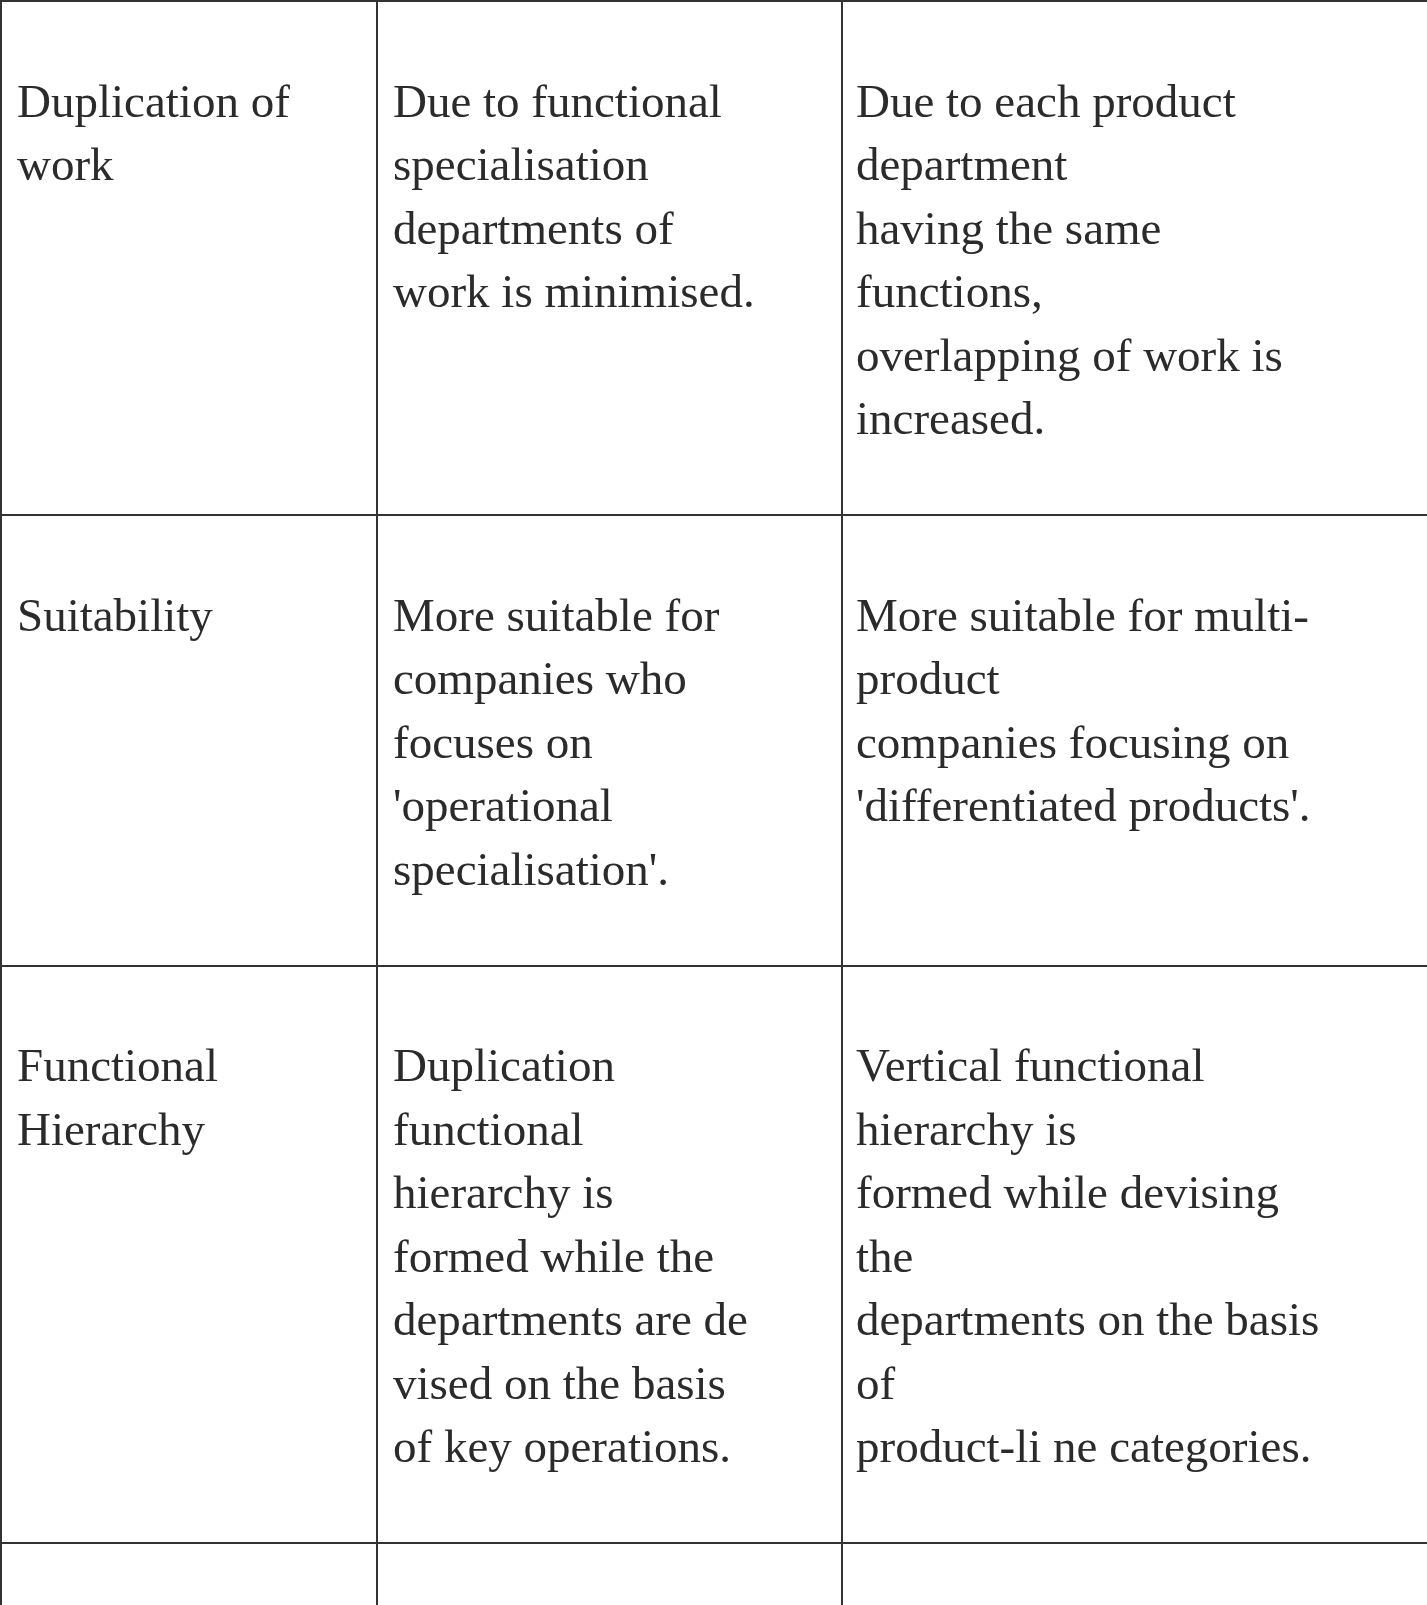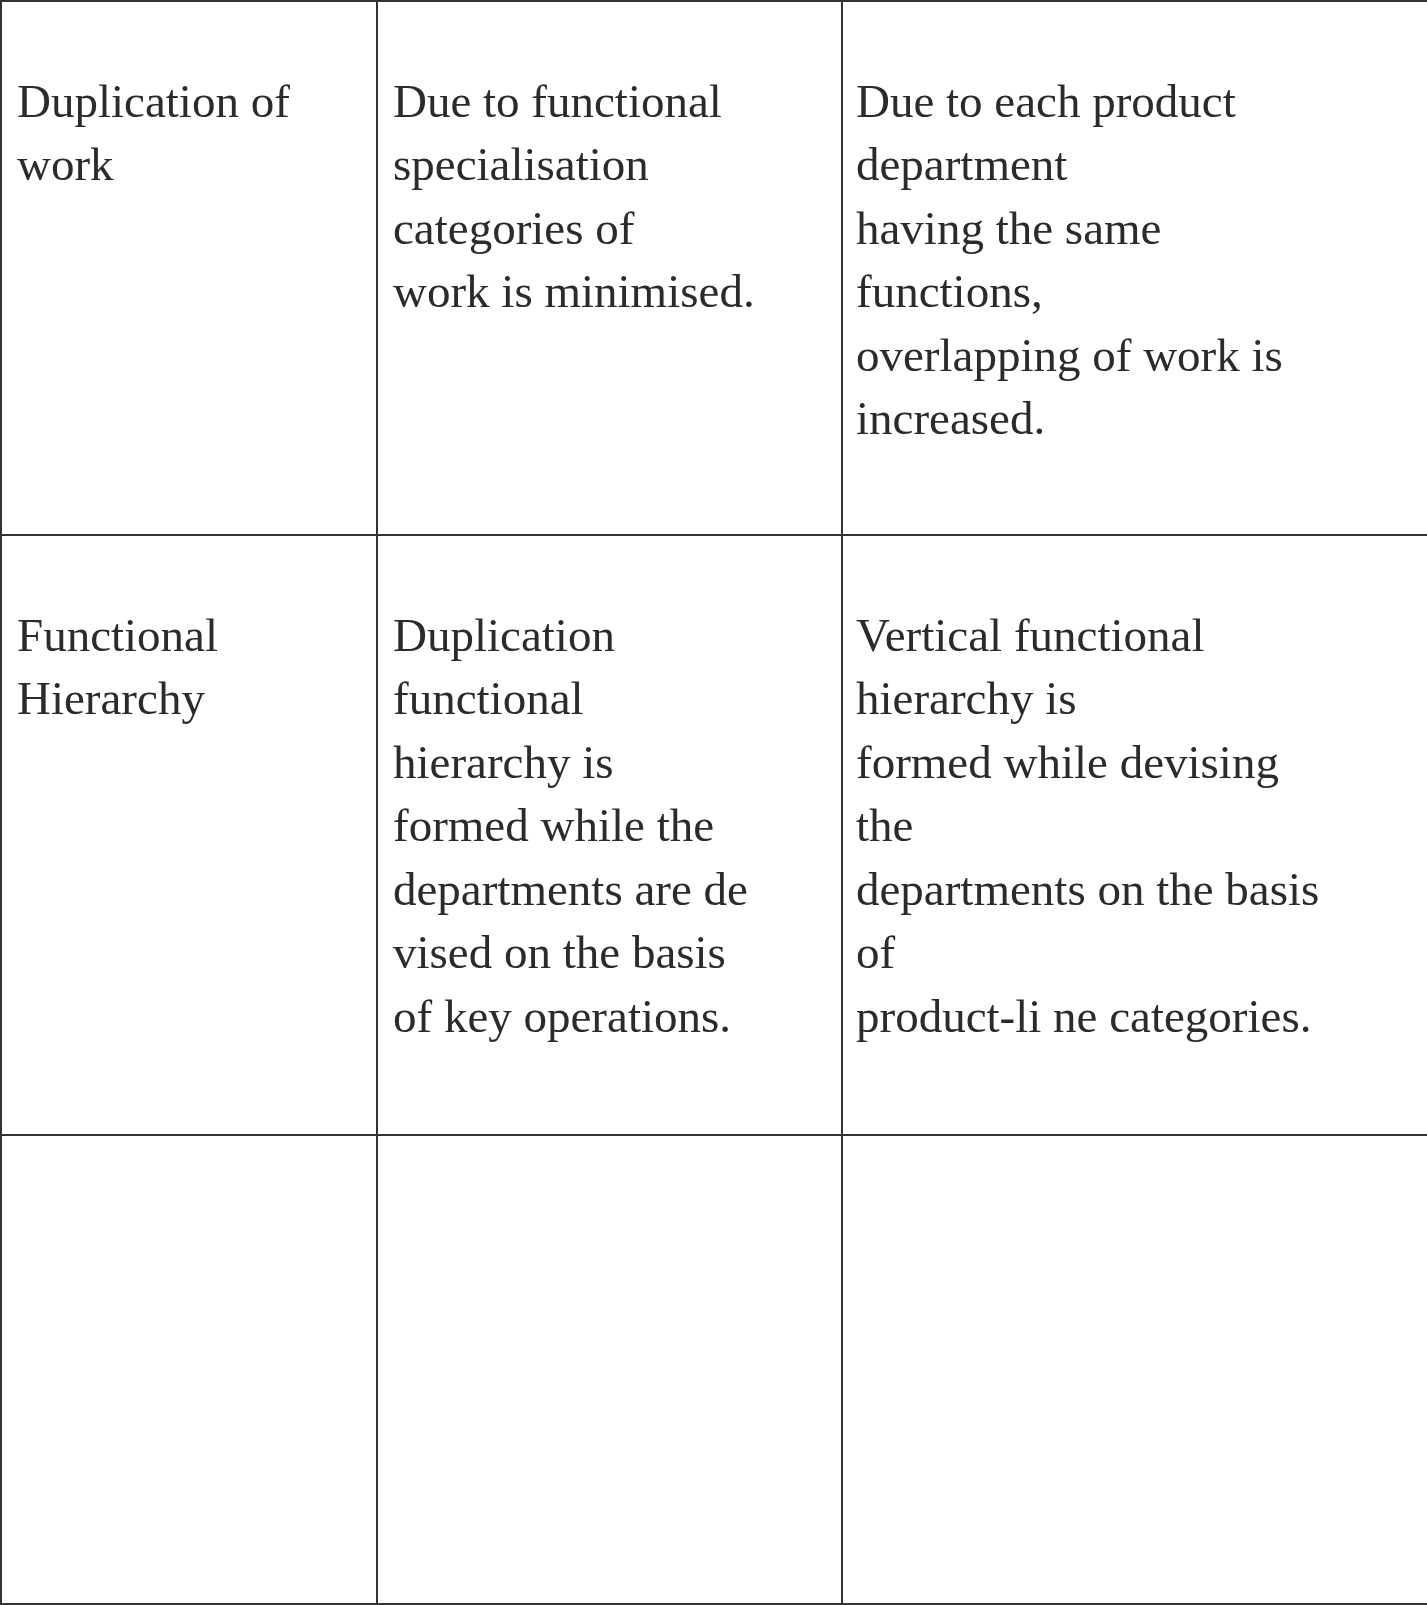--- a/index.html
+++ b/index.html
@@ -58,30 +58,48 @@
   </colgroup>
   <tbody>
     <tr class="row-1">
       <td class="col-1">
         <span class="cell-text">Duplication of
 work</span>
       </td>
       <td class="col-2">
         <span class="cell-text">Due to functional
 specialisation
-categories of
+departments of
 work is minimised.</span>
       </td>
       <td class="col-3">
         <span class="cell-text">Due to each product
 department
 having the same
 functions,
 overlapping of work is
 increased.</span>
+      </td>
+    </tr>
+    <tr class="row-2">
+      <td class="col-1">
+        <span class="cell-text">Suitability</span>
+      </td>
+      <td class="col-2">
+        <span class="cell-text">More suitable for
+companies who
+focuses on
+'operational
+specialisation'.</span>
+      </td>
+      <td class="col-3">
+        <span class="cell-text">More suitable for multi-
+product
+companies focusing on
+'differentiated products'.</span>
       </td>
     </tr>
     <tr class="row-3">
       <td class="col-1">
         <span class="cell-text">Functional
 Hierarchy</span>
       </td>
       <td class="col-2">
         <span class="cell-text">Duplication
 functional

